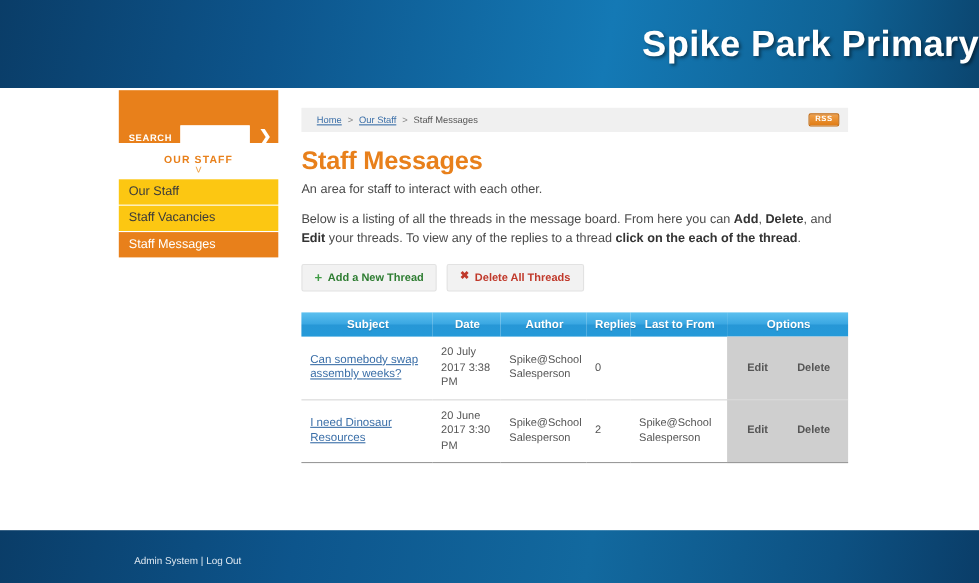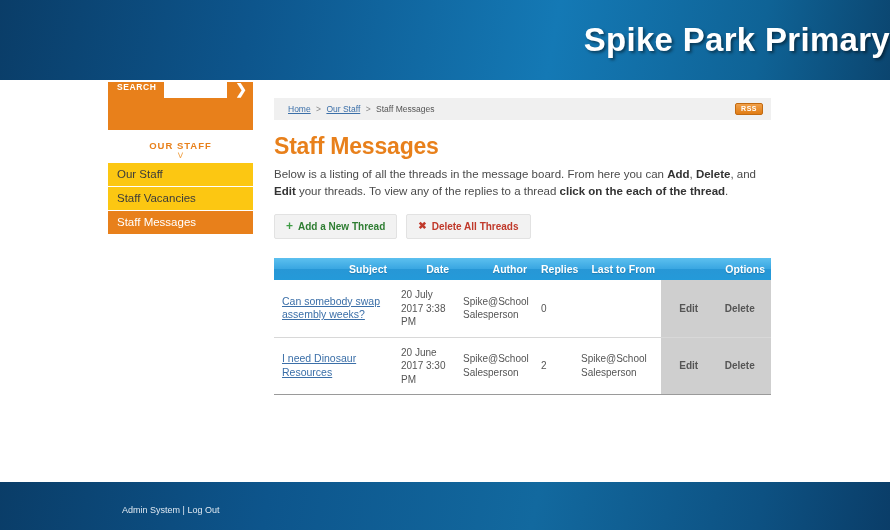--- a/index.html
+++ b/index.html
@@ -50,21 +50,21 @@
     left: 274px;
     top: 18px;
     width: 497px;
   }
 
   
   .search-box {
     background: #e8801b;
     height: 48px;
     display: flex;
-    align-items: flex-start;
+    align-items: flex-end;
     padding: 0 6px 0 9px;
     box-sizing: border-box;
   }
   .search-label {
     color: #ffffff;
     font-size: 8.5px;
     font-weight: bold;
     letter-spacing: 0.6px;
     margin-right: 7px;
   }
@@ -203,21 +203,21 @@
   table.threads {
     width: 100%;
     border-collapse: collapse;
     table-layout: fixed;
   }
   table.threads thead th {
     background: linear-gradient(180deg, #5cc0ef 0%, #3aa7e2 48%, #2797d6 52%, #249ad9 100%);
     color: #ffffff;
     font-size: 10.5px;
     font-weight: bold;
-    text-align: right;
+    text-align: center;
     padding: 5px 6px 5px 8px;
     height: 11px;
     text-shadow: 0 1px 1px rgba(0,0,0,0.18);
   }
   table.threads td {
     font-size: 10px;
     color: #555;
     padding: 8px 6px 8px 8px;
     vertical-align: middle;
     border-bottom: 1px solid #d8d8d8;
@@ -320,20 +320,21 @@
         <a href="#">Home</a>
         <span class="sep">&gt;</span>
         <a href="#">Our Staff</a>
         <span class="sep">&gt;</span>
         <span>Staff Messages</span>
       </div>
       <span class="rss-badge">RSS</span>
     </div>
 
     <h1 class="page-title">Staff Messages</h1>
+    <p class="lede">An area for staff to interact with each other.</p>
 
     <p class="intro">
       <span>Below is a listing of all the threads in the message board. From here you can </span><b>Add</b><span>, </span><b>Delete</b><span>, and </span><b>Edit</b><span> your threads. To view any of the replies to a thread </span><b>click on the each of the thread</b><span>.</span>
     </p>
 
     <div class="actions">
       <button class="btn btn-add">
         <span class="glyph">+</span>
         <span>Add a New Thread</span>
       </button>

